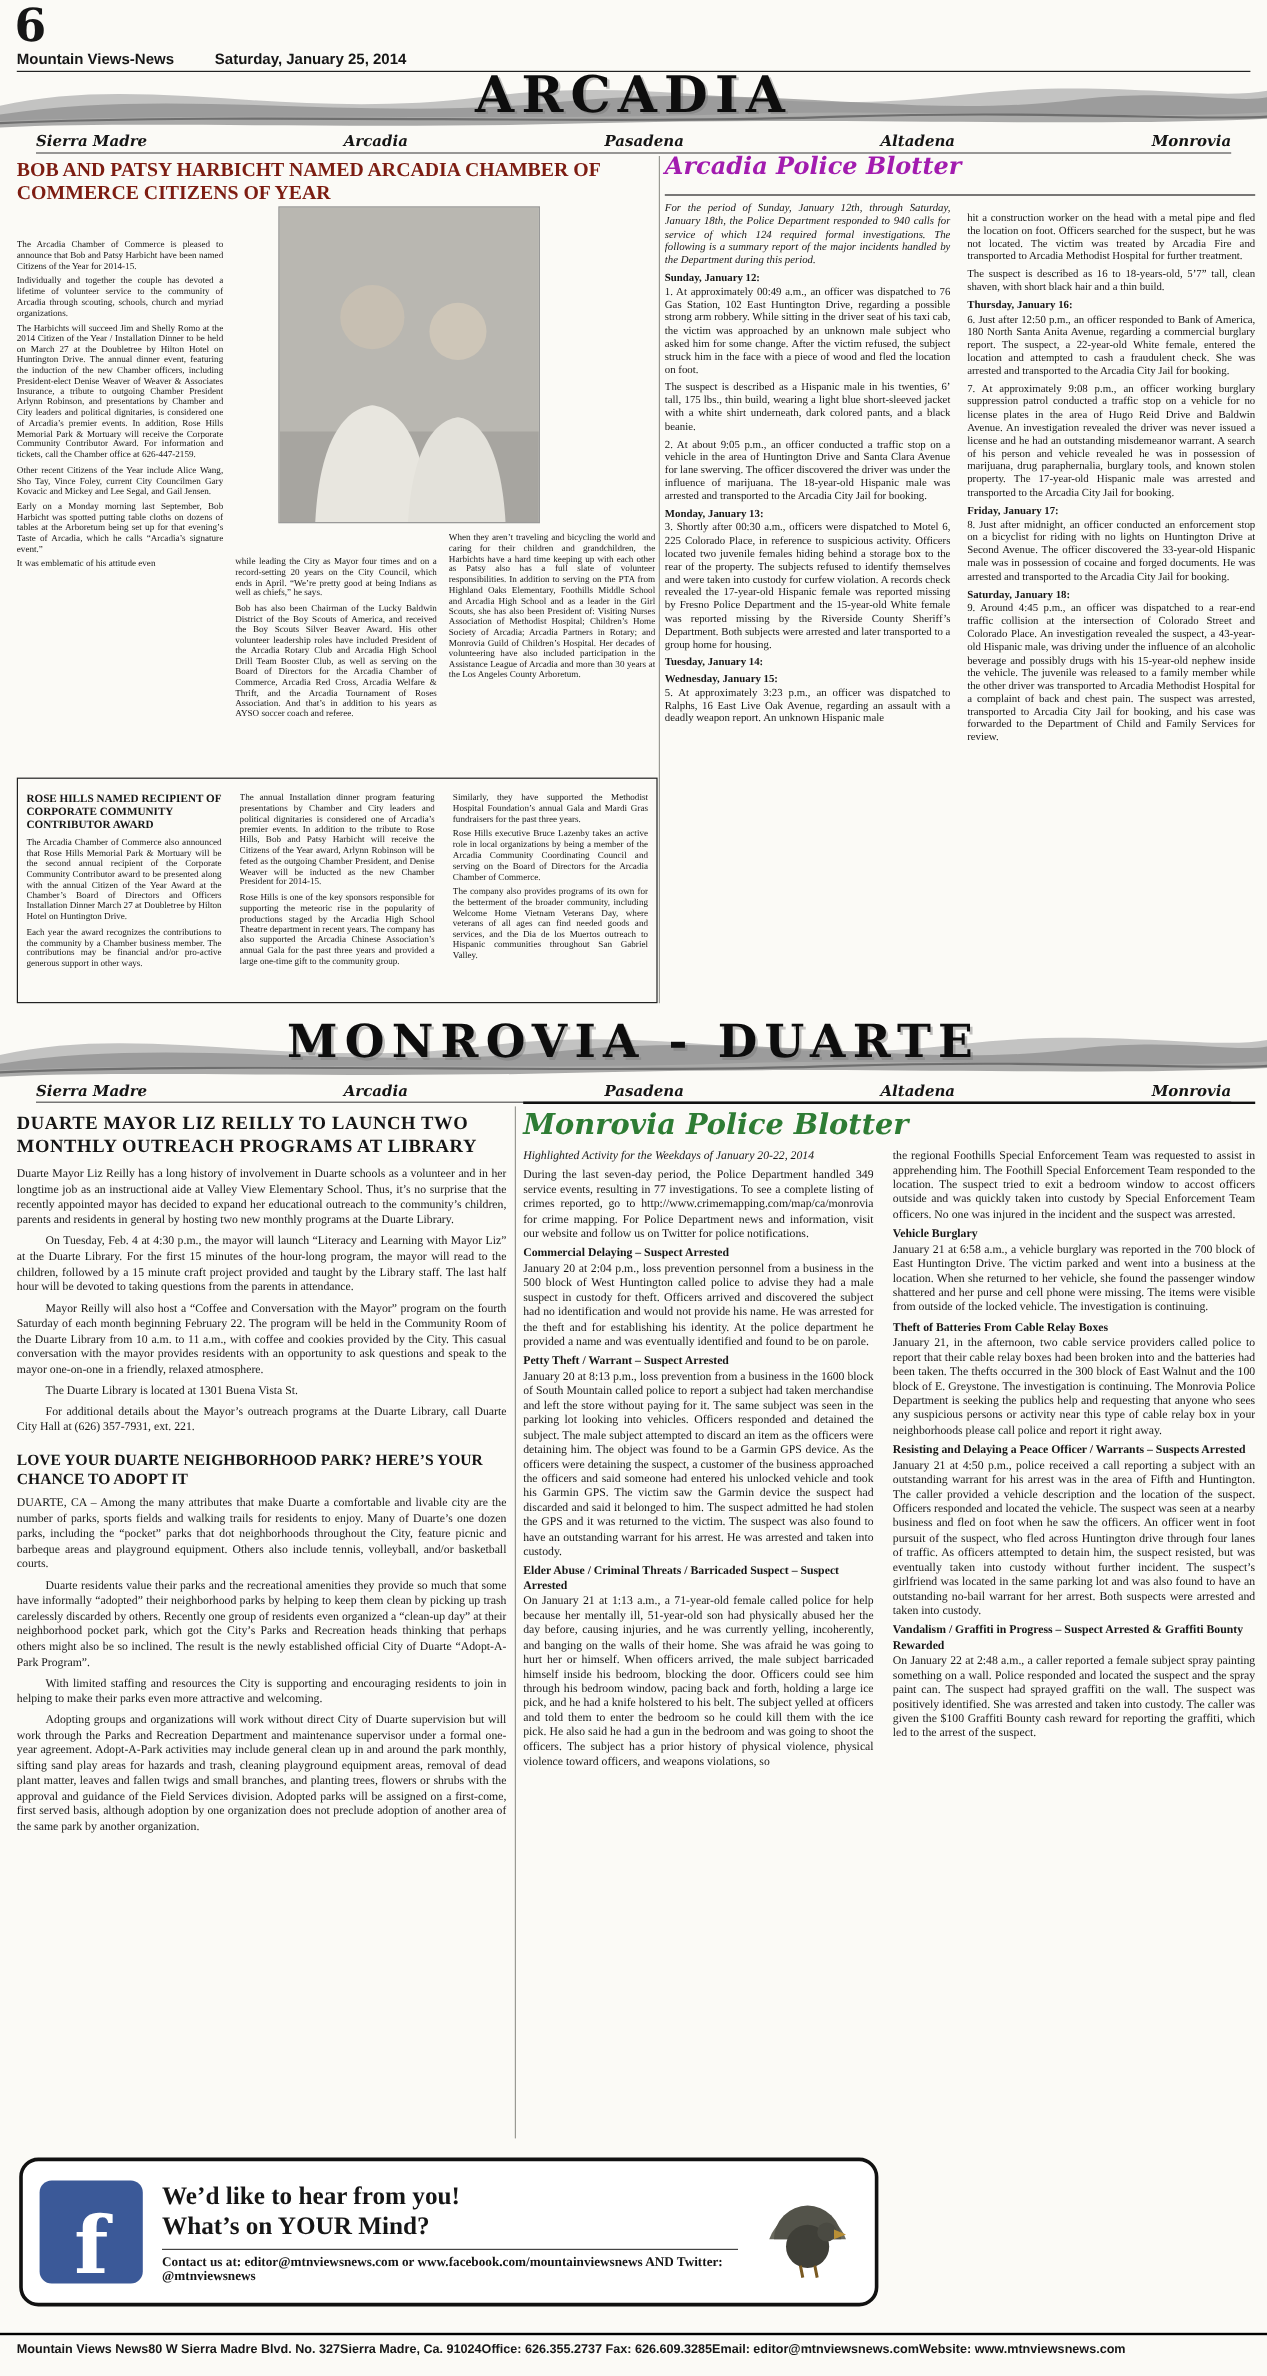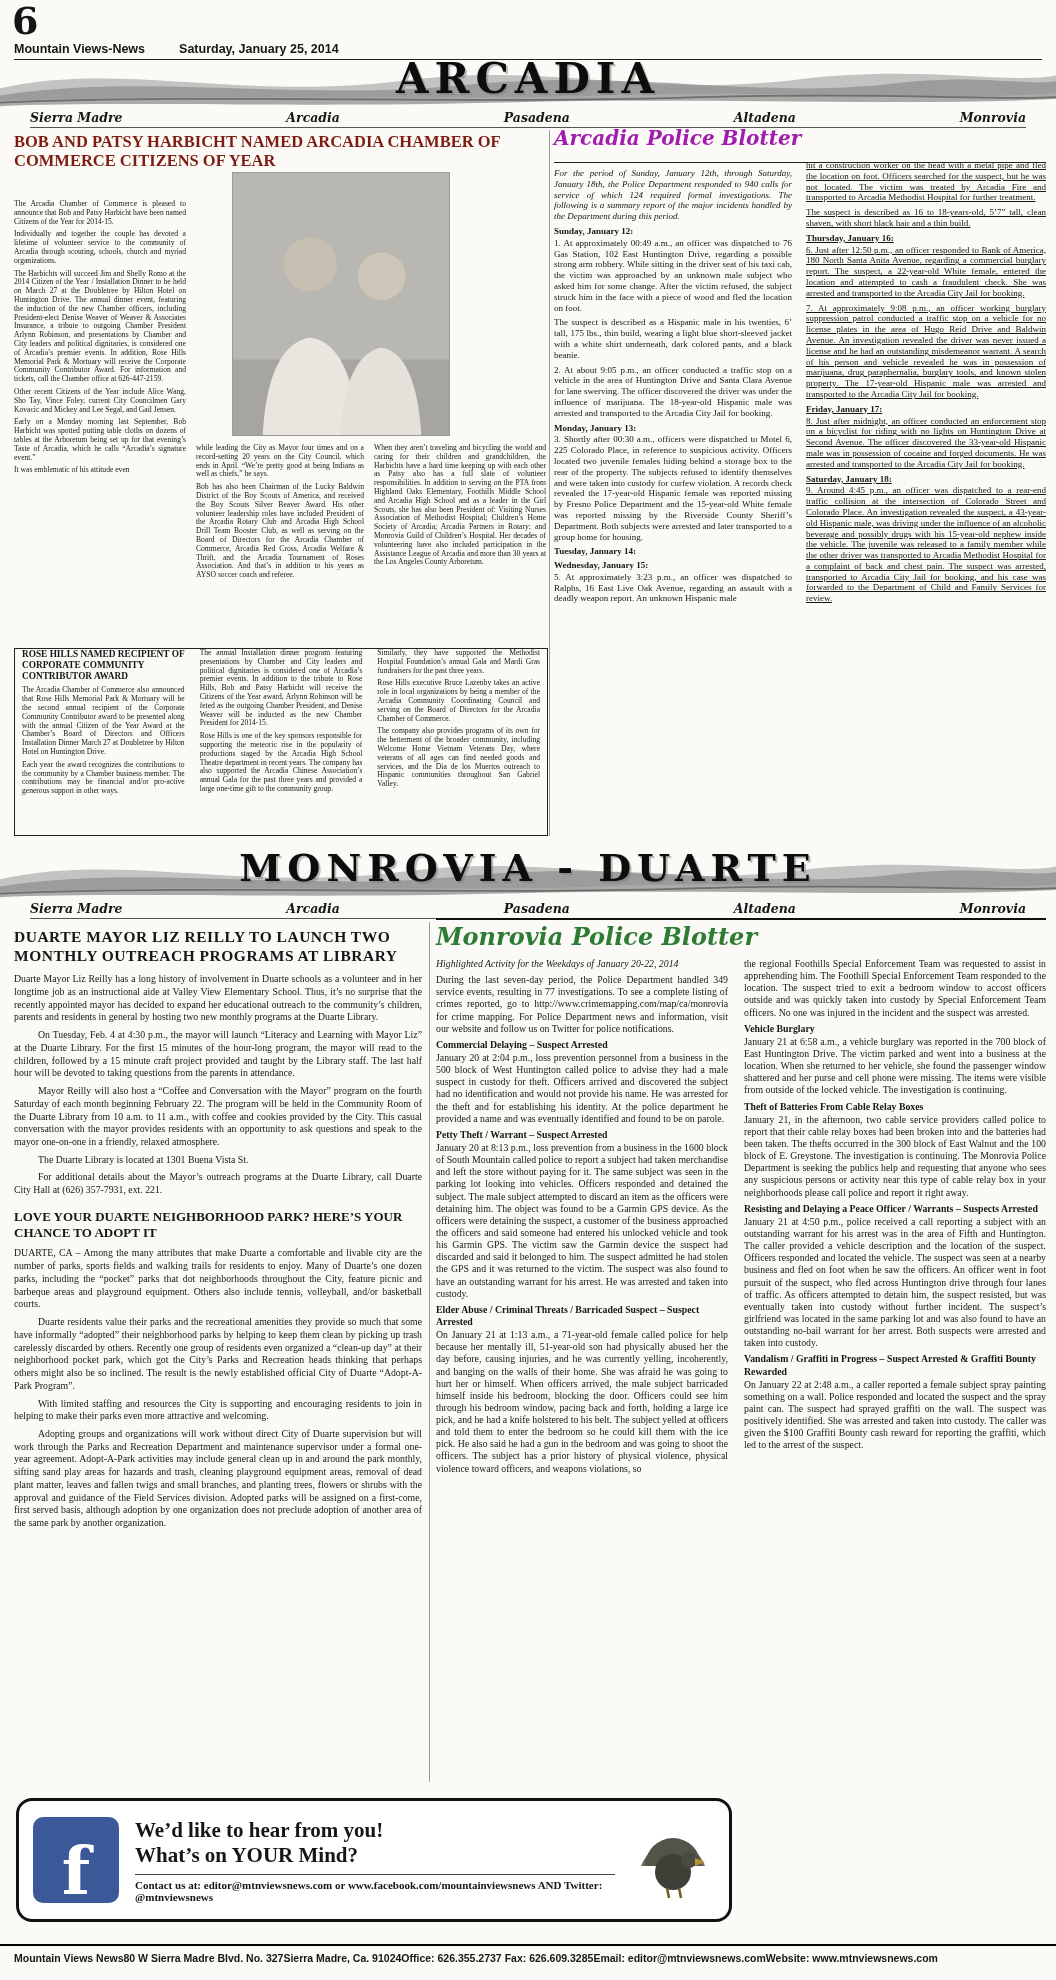--- a/index.html
+++ b/index.html
@@ -28,39 +28,39 @@
   .city { white-space:nowrap; }
 
   .headline-red { position:absolute; left:14px; top:132px; width:520px; color:#7d1d12;
                   font-size:16.5px; line-height:1.16; font-weight:bold; }
   .photo { position:absolute; left:232px; top:172px; width:218px; height:264px;
            border:1px solid #999; background:#c9c7c2; }
   .photo svg { width:100%; height:100%; display:block; }
 
   .article-col { position:absolute; font-size:7.6px; line-height:1.16; overflow:hidden; }
   .hcol1 { left:14px;  top:200px; width:172px; height:444px; }
-  .hcol2 { left:196px; top:444px; width:168px; height:200px; }
+  .hcol2 { left:196px; top:464px; width:168px; height:200px; }
   .hcol3 { left:374px; top:444px; width:172px; height:200px; }
   .para { text-align:justify; margin-bottom:4px; }
   .italic { font-style:italic; }
 
   .rose-box { position:absolute; left:14px; top:648px; width:534px; height:188px;
-              border:1.5px solid #222; padding:0 7px; display:flex; gap:15px;
+              border:1.5px solid #222; padding:12px 7px; display:flex; gap:15px;
               font-size:7.6px; line-height:1.16; overflow:hidden; }
   .rose-col { flex:1; overflow:hidden; }
   .rose-head { font-weight:bold; font-size:9.3px; line-height:1.2; margin-bottom:4px; }
 
   .vrule { position:absolute; width:1px; background:#9a9a94; }
 
   .ablotter-title { position:absolute; left:554px; top:126px; width:492px;
                     font-family:"DejaVu Serif", serif; font-style:italic; font-weight:bold;
                     color:#a21caf; font-size:20px; border-bottom:1.5px solid #222; padding-bottom:12px; }
   .blotter-col { position:absolute; font-size:9px; line-height:1.2; overflow:hidden; }
   .acol1 { left:554px; top:168px; width:238px; height:668px; }
-  .acol2 { left:806px; top:160px; width:240px; height:668px;text-decoration:underline; }
+  .acol2 { left:806px; top:176px; width:240px; height:668px; }
   .entry-heading { font-weight:bold; margin:3px 0 1px; }
   .entry { margin-bottom:2px; }
 
   .duarte { position:absolute; left:14px; top:928px; width:408px; height:856px; overflow:hidden; }
   .headline-black { font-size:15.5px; font-weight:bold; letter-spacing:.5px;
                     line-height:1.2; margin-bottom:8px; }
   .wide-col { font-size:9.8px; line-height:1.3; }
   .wide-col .para { text-indent:24px; margin-bottom:5px; }
   .wide-col .para:first-child { text-indent:0; }
   .subhead-black { font-size:13px; font-weight:bold; line-height:1.25; margin:12px 0 6px; }

